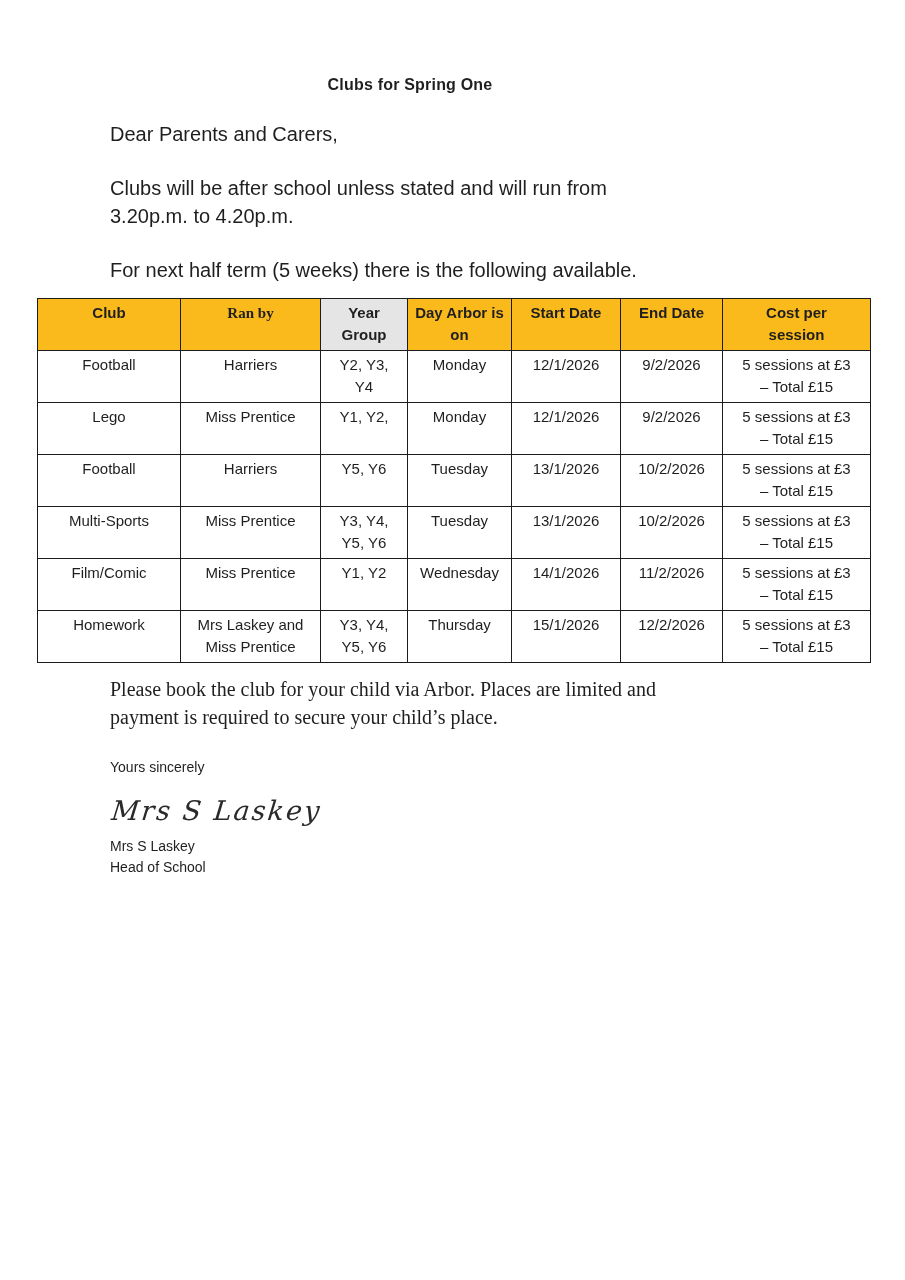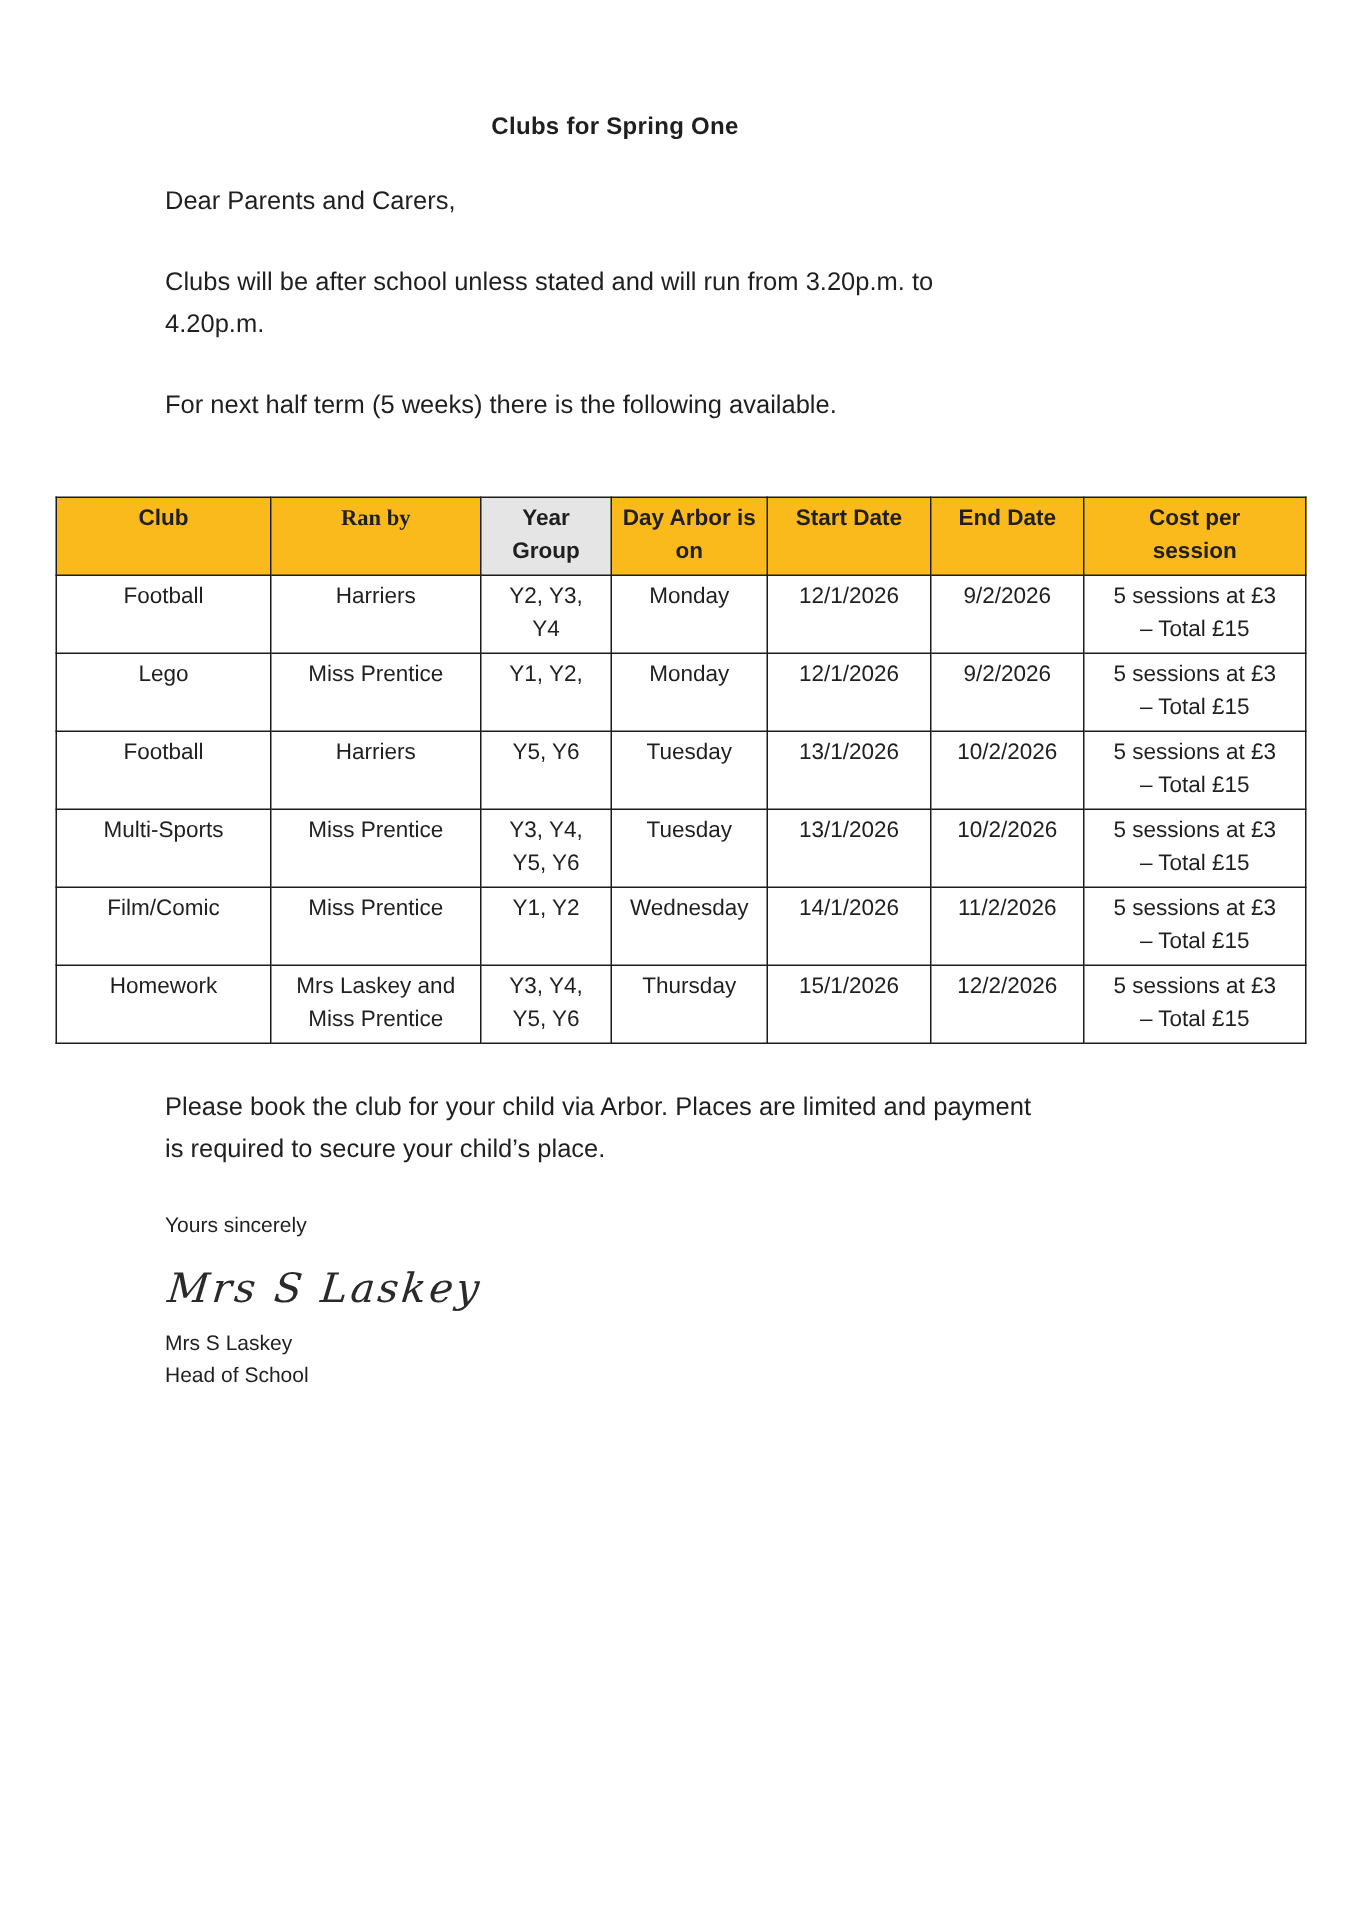--- a/index.html
+++ b/index.html
@@ -23,49 +23,49 @@
     font-weight: bold;
     line-height: 22px;
     margin: 0 0 24px 0;
     letter-spacing: 0.2px;
   }
   .body-text {
     margin-left: 110px;
     margin-right: 130px;
   }
   .body-text p {
-    font-size: 17px;
+    font-size: 20px;
     line-height: 28px;
     margin: 0 0 26px 0;
     max-width: 648px;
   }
   table.clubs {
     border-collapse: collapse;
     table-layout: fixed;
-    margin: 47px 0 0 37px;
+    margin: 14px 0 0 37px;
     width: 833px;
   }
   table.clubs th, table.clubs td {
     border: 1.5px solid #1c1c1c;
     text-align: center;
     vertical-align: top;
     white-space: pre-line;
     padding: 3px 6px 4px 6px;
     font-size: 15px;
     line-height: 22px;
   }
   table.clubs th {
     font-weight: bold;
     height: 48px;
   }
   table.clubs td {
     height: 45px;
     background: #ffffff;
   }
-  .closing { margin-top: 28px; }
+  .closing { margin-top: 12px; font-family: Liberation Serif, serif; }
   .signoff-block {
     margin-left: 110px;
     margin-top: 6px;
   }
   .signoff {
     font-size: 14px;
     line-height: 20px;
     margin: 0 0 17px 0;
   }
   .signature-script {

